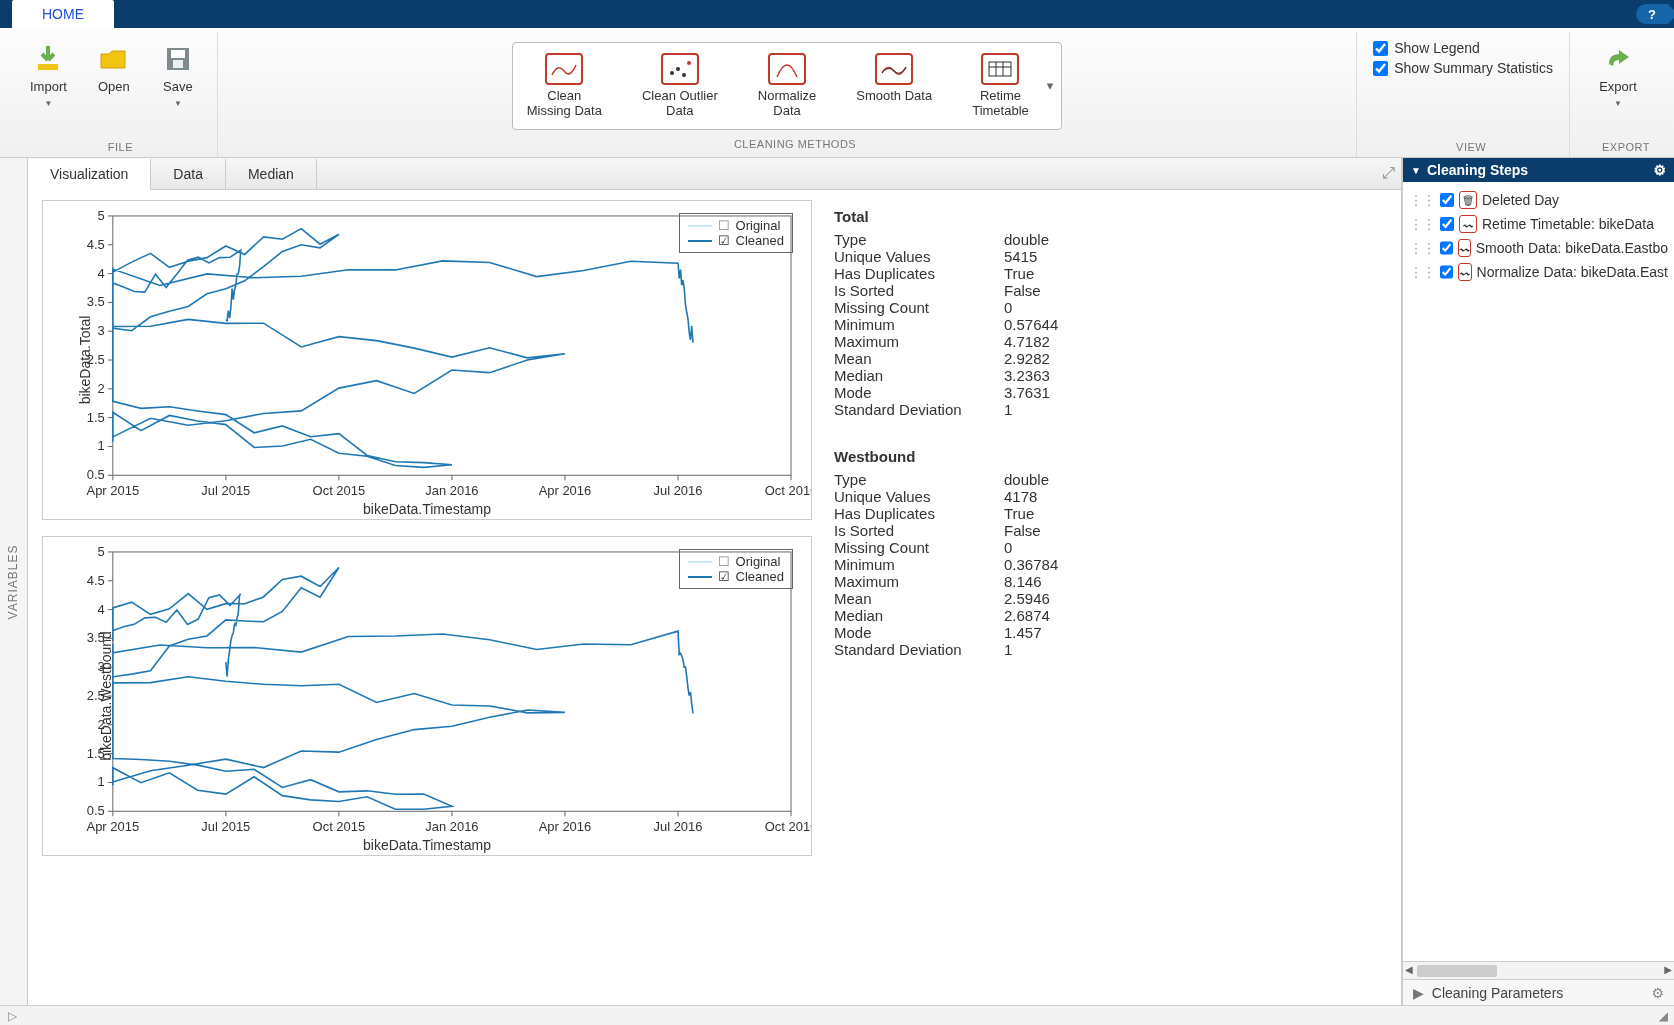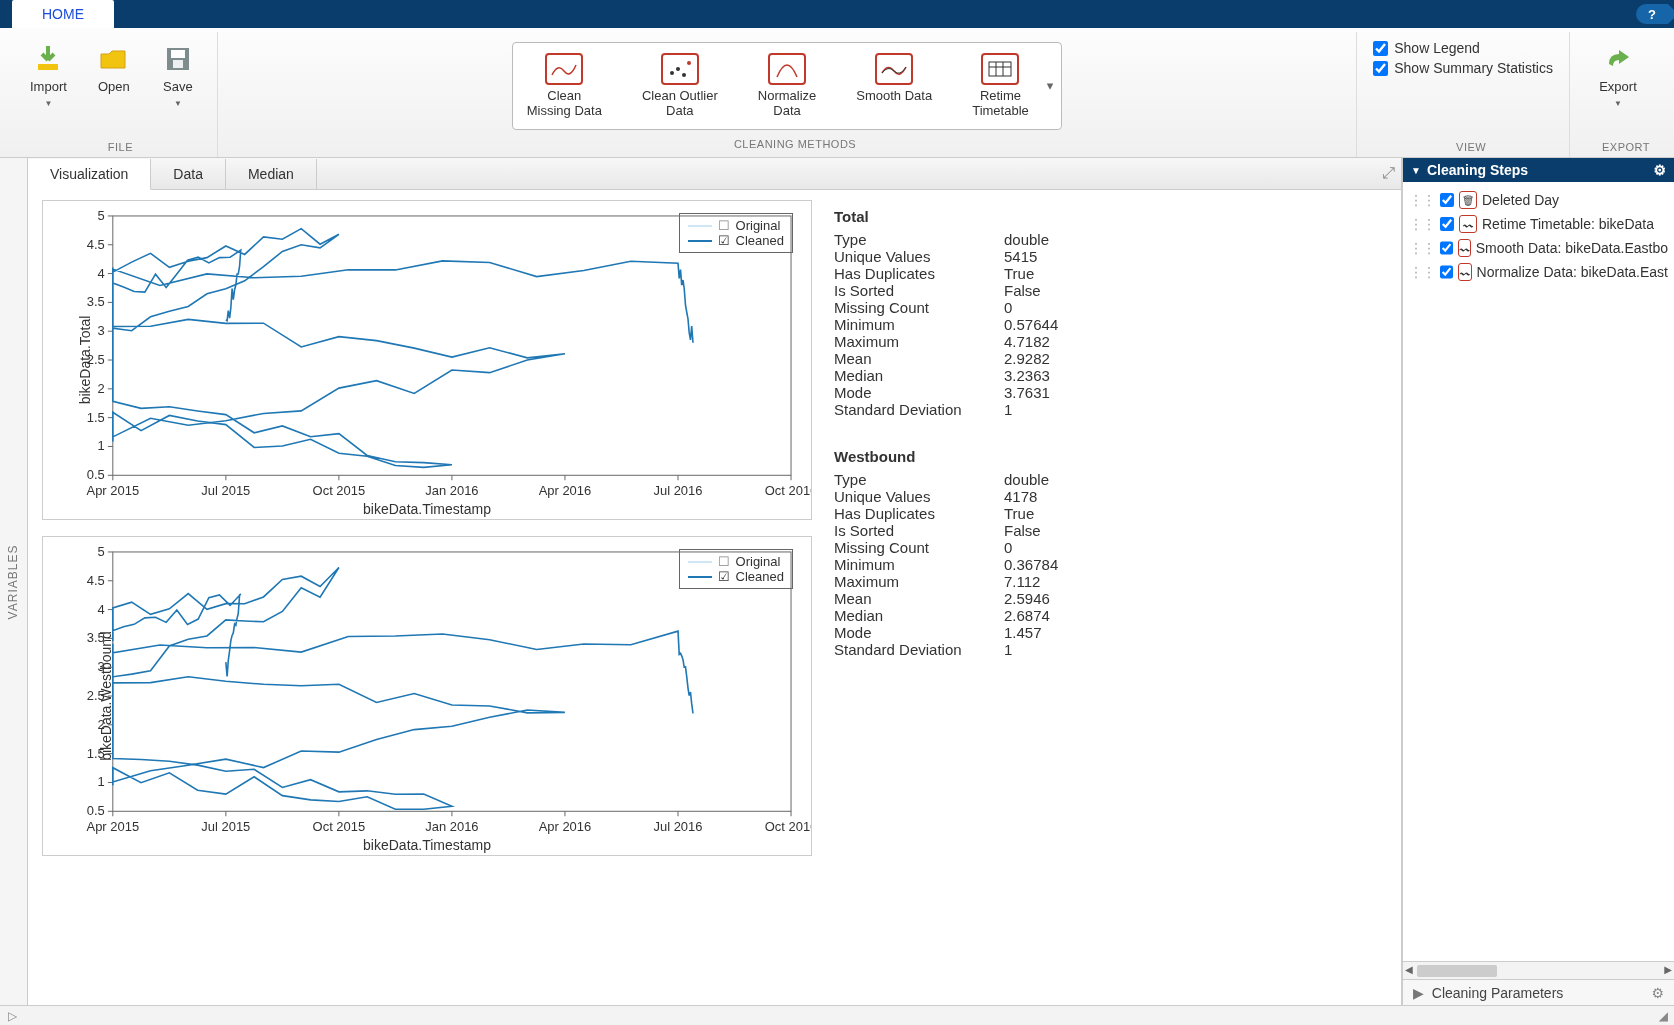--- a/index.html
+++ b/index.html
@@ -422,21 +422,21 @@
               <div class="stat-row">
                 <span class="k">Missing Count</span>
                 <span class="v">0</span>
               </div>
               <div class="stat-row">
                 <span class="k">Minimum</span>
                 <span class="v">0.36784</span>
               </div>
               <div class="stat-row">
                 <span class="k">Maximum</span>
-                <span class="v">7.112</span>
+                <span class="v">8.146</span>
               </div>
               <div class="stat-row">
                 <span class="k">Mean</span>
                 <span class="v">2.5946</span>
               </div>
               <div class="stat-row">
                 <span class="k">Median</span>
                 <span class="v">2.6874</span>
               </div>
               <div class="stat-row">

